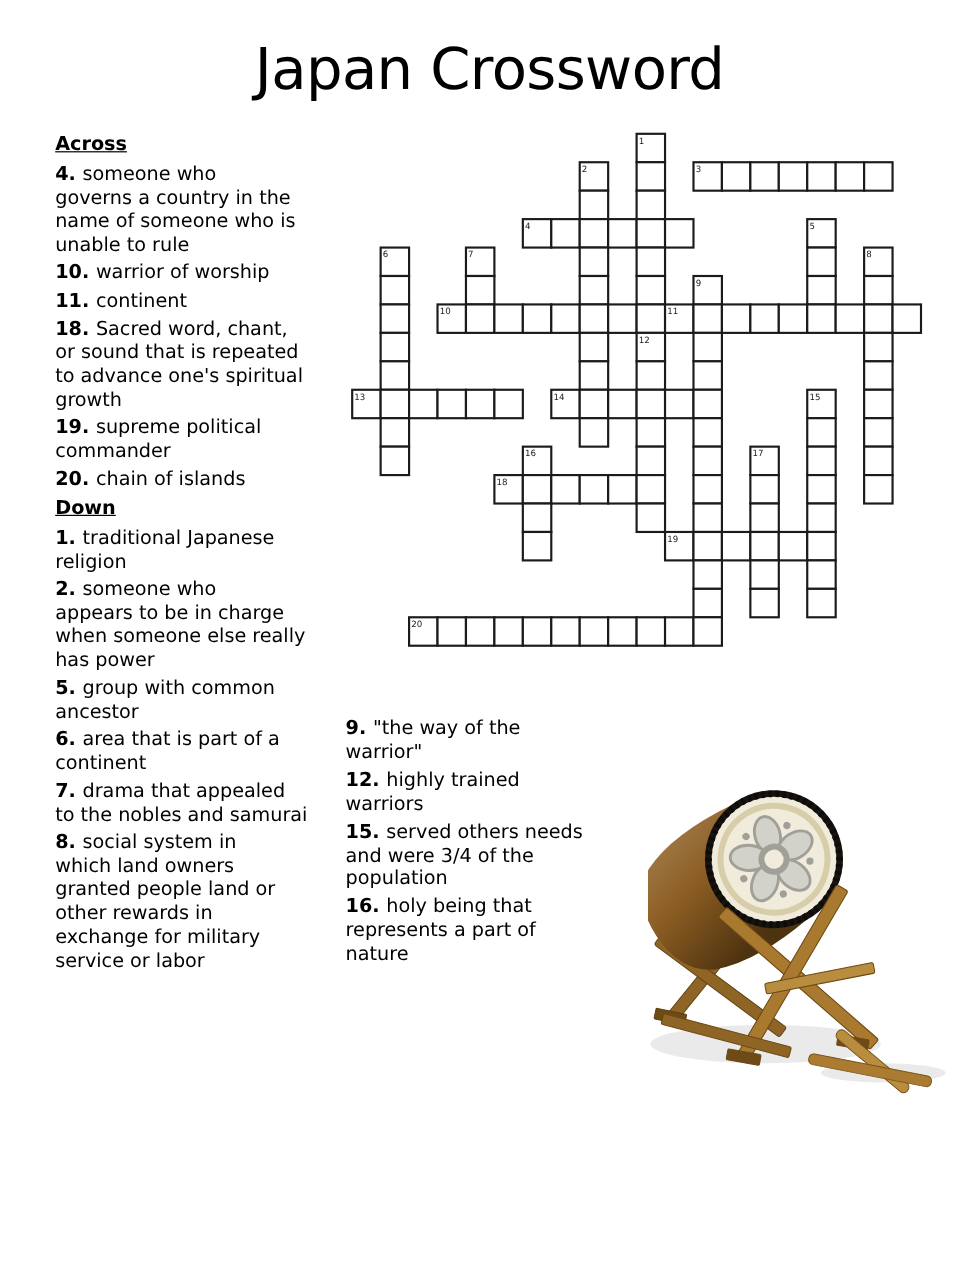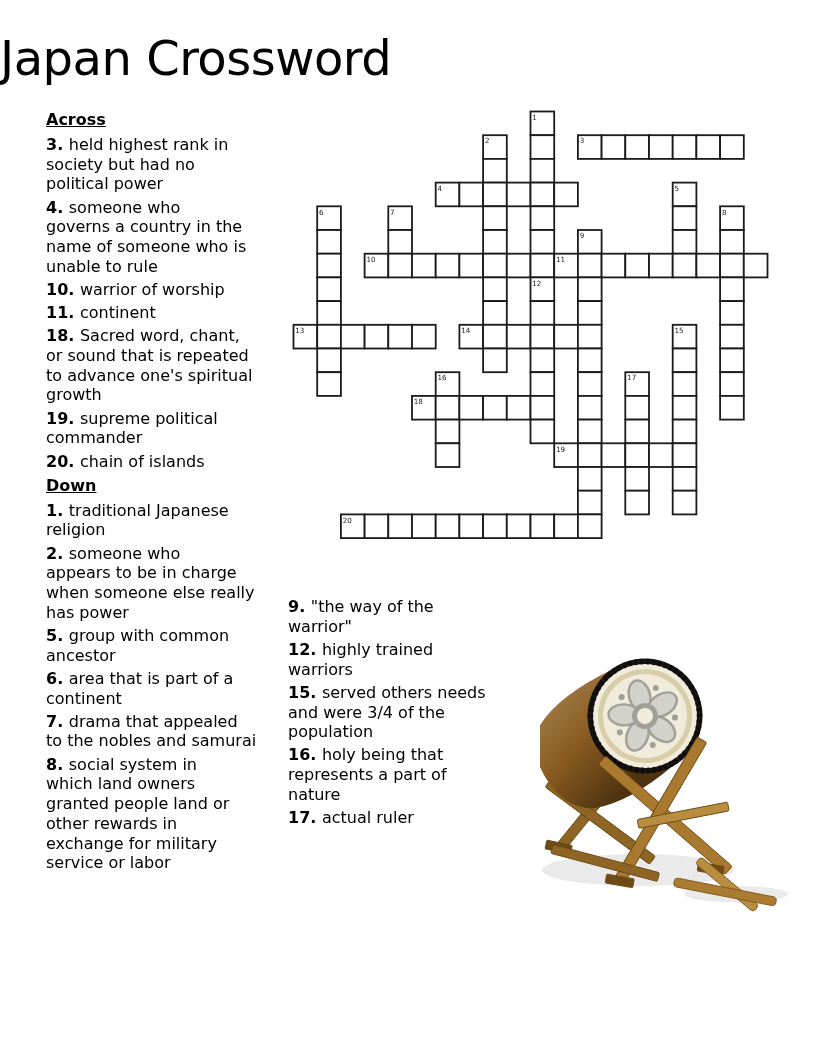--- a/index.html
+++ b/index.html
@@ -1,18 +1,18 @@
 <!DOCTYPE html>
 <html><head>
 <meta charset="utf-8">
 <style>
   html,body{margin:0;padding:0;background:#fff;}
   .page{position:relative;width:816px;height:1056px;background:#ffffff;overflow:hidden;
         font-family:"DejaVu Sans","Liberation Sans",sans-serif;color:#000;}
-  .title{position:absolute;top:30px;left:0;width:816px;margin:0;
+  .title{position:absolute;top:30px;left:0;width:816px;margin:0;text-align:center;
          font-size:48px;font-weight:400;letter-spacing:-0.5px;}
   .clues{position:absolute;font-size:16px;line-height:19.7px;}
   .clues-left{left:46px;top:109px;width:252px;}
   .clues-mid{left:288px;top:597px;width:268px;}
   .clue-head{font-size:16px;line-height:21px;margin:0 0 5px 0;font-weight:bold;
              text-decoration:underline;}
   .clue{margin:0 0 3.5px 0;}
   .clue-num{font-weight:bold;}
   .clue-text{white-space:pre-line;}
   .grid-wrap{position:absolute;left:292px;top:110px;}
@@ -21,23 +21,20 @@
 </head>
 <body>
 
 <div class="page">
 
   <h1 class="title">Japan Crossword</h1>
 
   <div class="clues clues-left">
     <h2 class="clue-head">Across</h2>
     <div>
-        <p class="clue"><span class="clue-num">3. </span><span class="clue-text">held highest rank in
-society but had no
-political power</span></p>
         <p class="clue"><span class="clue-num">4. </span><span class="clue-text">someone who
 governs a country in the
 name of someone who is
 unable to rule</span></p>
         <p class="clue"><span class="clue-num">10. </span><span class="clue-text">warrior of worship</span></p>
         <p class="clue"><span class="clue-num">11. </span><span class="clue-text">continent</span></p>
         <p class="clue"><span class="clue-num">18. </span><span class="clue-text">Sacred word, chant,
 or sound that is repeated
 to advance one's spiritual
 growth</span></p>
@@ -73,21 +70,20 @@
         <p class="clue"><span class="clue-num">9. </span><span class="clue-text">"the way of the
 warrior"</span></p>
         <p class="clue"><span class="clue-num">12. </span><span class="clue-text">highly trained
 warriors</span></p>
         <p class="clue"><span class="clue-num">15. </span><span class="clue-text">served others needs
 and were 3/4 of the
 population</span></p>
         <p class="clue"><span class="clue-num">16. </span><span class="clue-text">holy being that
 represents a part of
 nature</span></p>
-        <p class="clue"><span class="clue-num">17. </span><span class="clue-text">actual ruler</span></p>
       </div>
   </div>
 
   <div class="grid-wrap">
     <svg width="478" height="430" viewBox="0 0 478 430" xmlns="http://www.w3.org/2000/svg">
         <rect x="238.5" y="1.5" width="23.7" height="23.7" fill="#ffffff" stroke="#1b1b1b" stroke-width="1.8"></rect>
         <text x="240.3" y="9.7" font-size="7.2" font-family="&quot;DejaVu Sans&quot;,&quot;Liberation Sans&quot;,sans-serif" fill="#222222">1</text>
         <rect x="191.1" y="25.2" width="23.7" height="23.7" fill="#ffffff" stroke="#1b1b1b" stroke-width="1.8"></rect>
         <text x="192.9" y="33.4" font-size="7.2" font-family="&quot;DejaVu Sans&quot;,&quot;Liberation Sans&quot;,sans-serif" fill="#222222">2</text>
         <rect x="238.5" y="25.2" width="23.7" height="23.7" fill="#ffffff" stroke="#1b1b1b" stroke-width="1.8"></rect>

